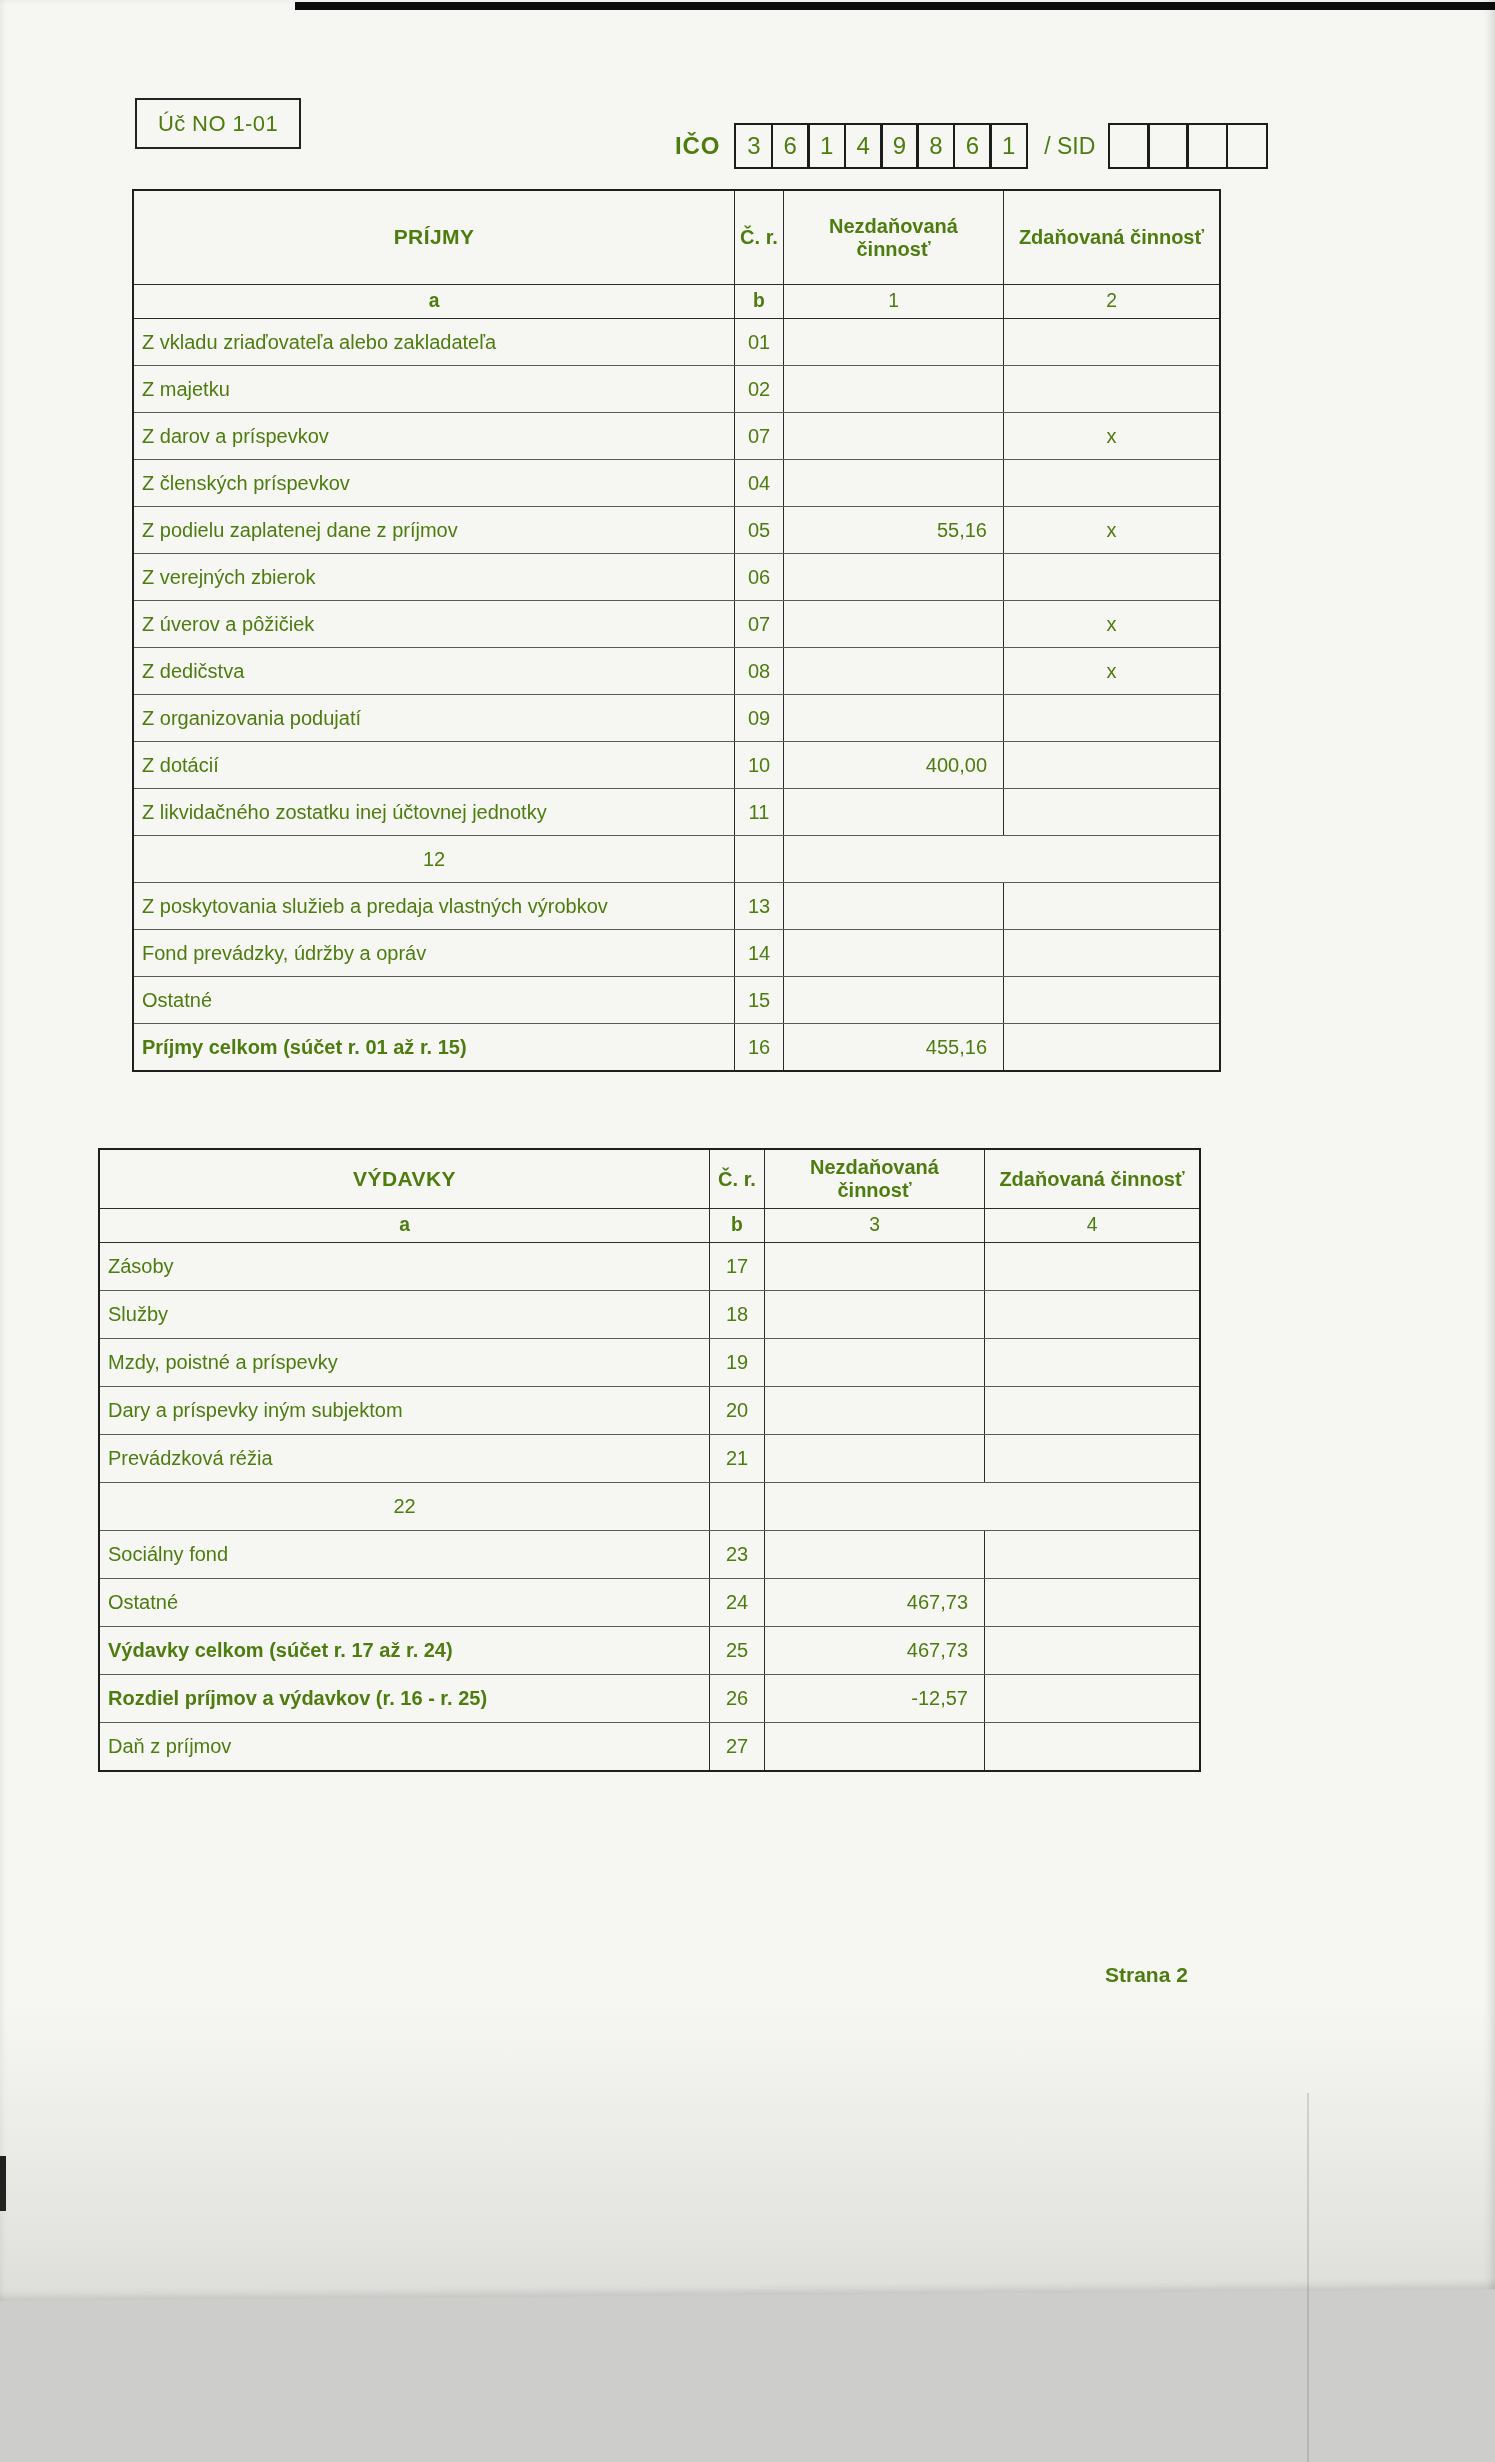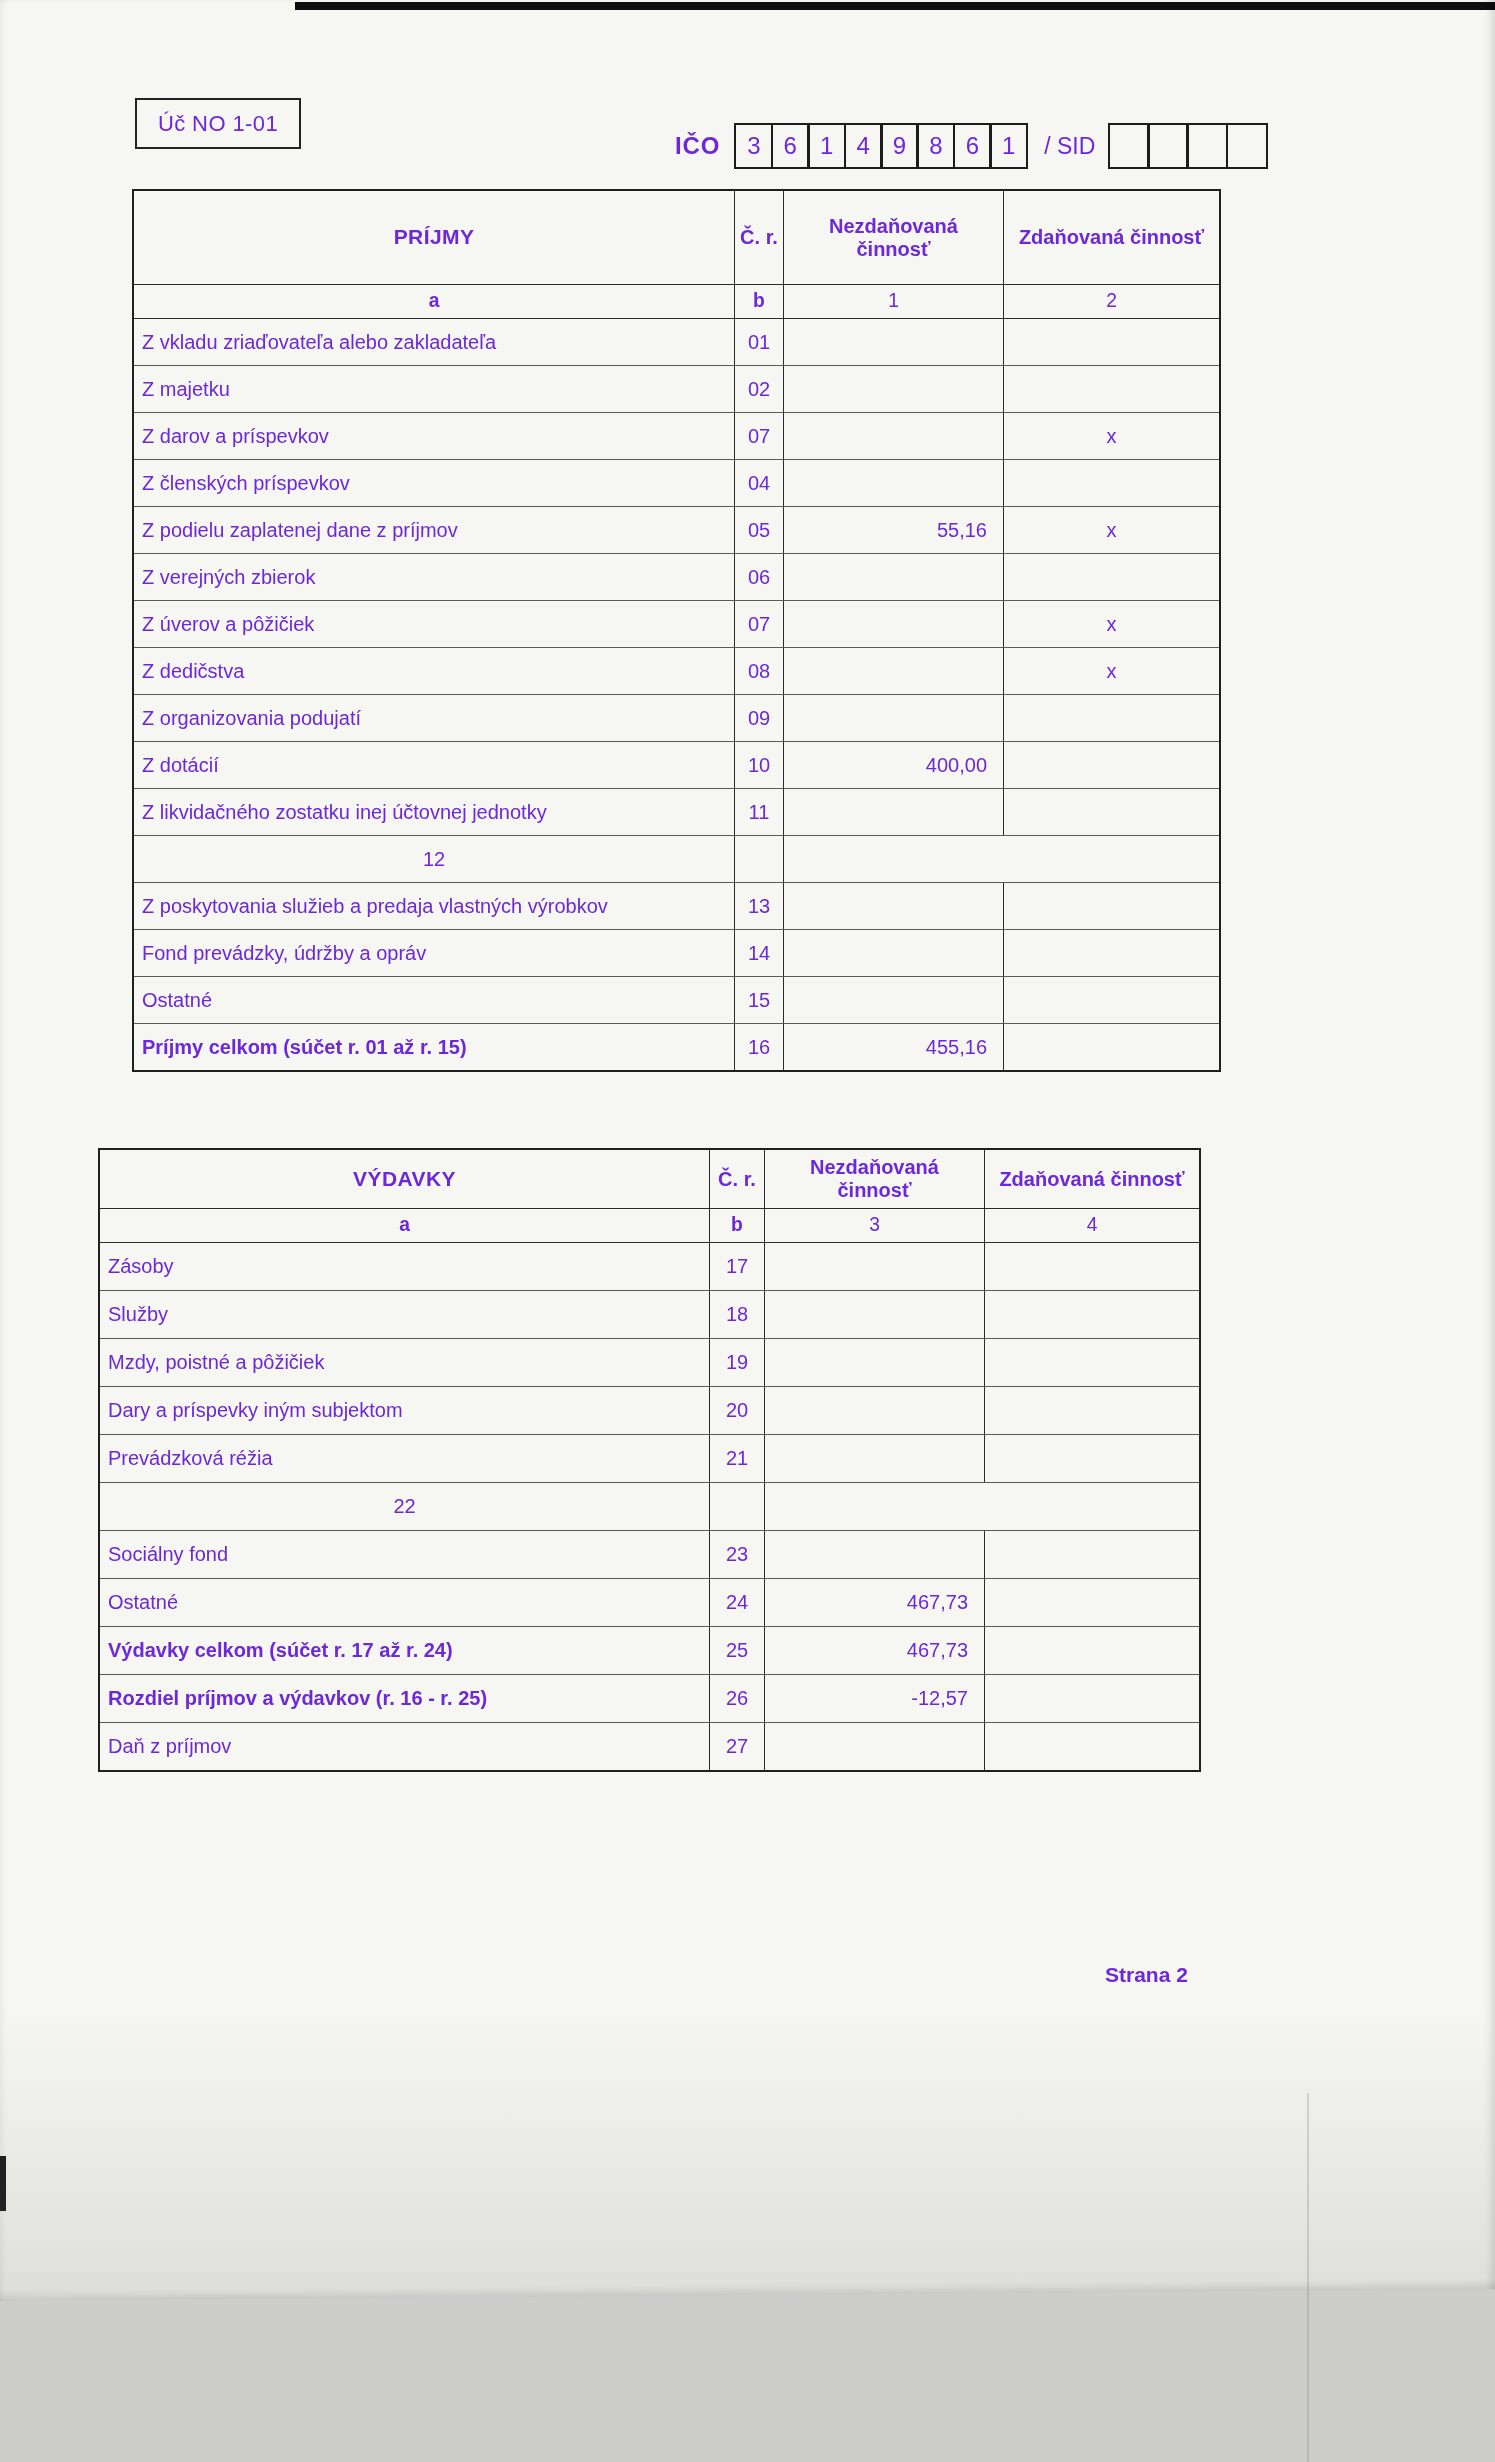--- a/index.html
+++ b/index.html
@@ -1,20 +1,20 @@
 <!DOCTYPE html>
 <html style="font-size:14px"><head>
 <meta charset="utf-8">
 <style>
   html,body { margin:0; padding:0; background:#9e9e9c; }
   .scan {
     position:relative; width:1495px; height:2462px; margin:0 auto;
     background:#f6f6f3; overflow:hidden;
     font-family:"Liberation Sans","DejaVu Sans",sans-serif;
-    color:#6d28d9;
+    color:#4d7c0f;
     box-shadow: inset -7px 0 10.6px -5.3px rgba(0,0,0,.18), inset 7px 0 8.8px -7px rgba(0,0,0,.10);
   }
   
   .top-band { position:absolute; top:1.8px; left:295px; right:0; height:8px; background:#0c0c0c; }
   .left-mark { position:absolute; left:0; top:2156px; width:6.2px; height:55px; background:#161616; }
   .bottom-shade { position:absolute; left:0; right:0; bottom:0; height:457px;
     background:linear-gradient(180deg, rgba(0,0,0,0) 0%, rgba(120,120,116,0.16) 55%, rgba(105,105,102,0.30) 100%); }
   .backing { position:absolute; left:-26px; right:-26px; bottom:-35px; height:202px;
     background:#cdcdcb; transform:rotate(-0.45deg); box-shadow:0 -3.5px 8.8px rgba(0,0,0,.12); }
   .crease { position:absolute; right:186px; top:2093px; bottom:0; width:1.8px; background:rgba(100,100,100,0.22); }
@@ -256,21 +256,21 @@
   </div>
 
   <div class="trow">
     <div class="c lab">Služby</div>
     <div class="c cr">18</div>
     <div class="c v1"></div>
     <div class="c v2"></div>
   </div>
 
   <div class="trow">
-    <div class="c lab">Mzdy, poistné a pôžičiek</div>
+    <div class="c lab">Mzdy, poistné a príspevky</div>
     <div class="c cr">19</div>
     <div class="c v1"></div>
     <div class="c v2"></div>
   </div>
 
   <div class="trow">
     <div class="c lab">Dary a príspevky iným subjektom</div>
     <div class="c cr">20</div>
     <div class="c v1"></div>
     <div class="c v2"></div>

